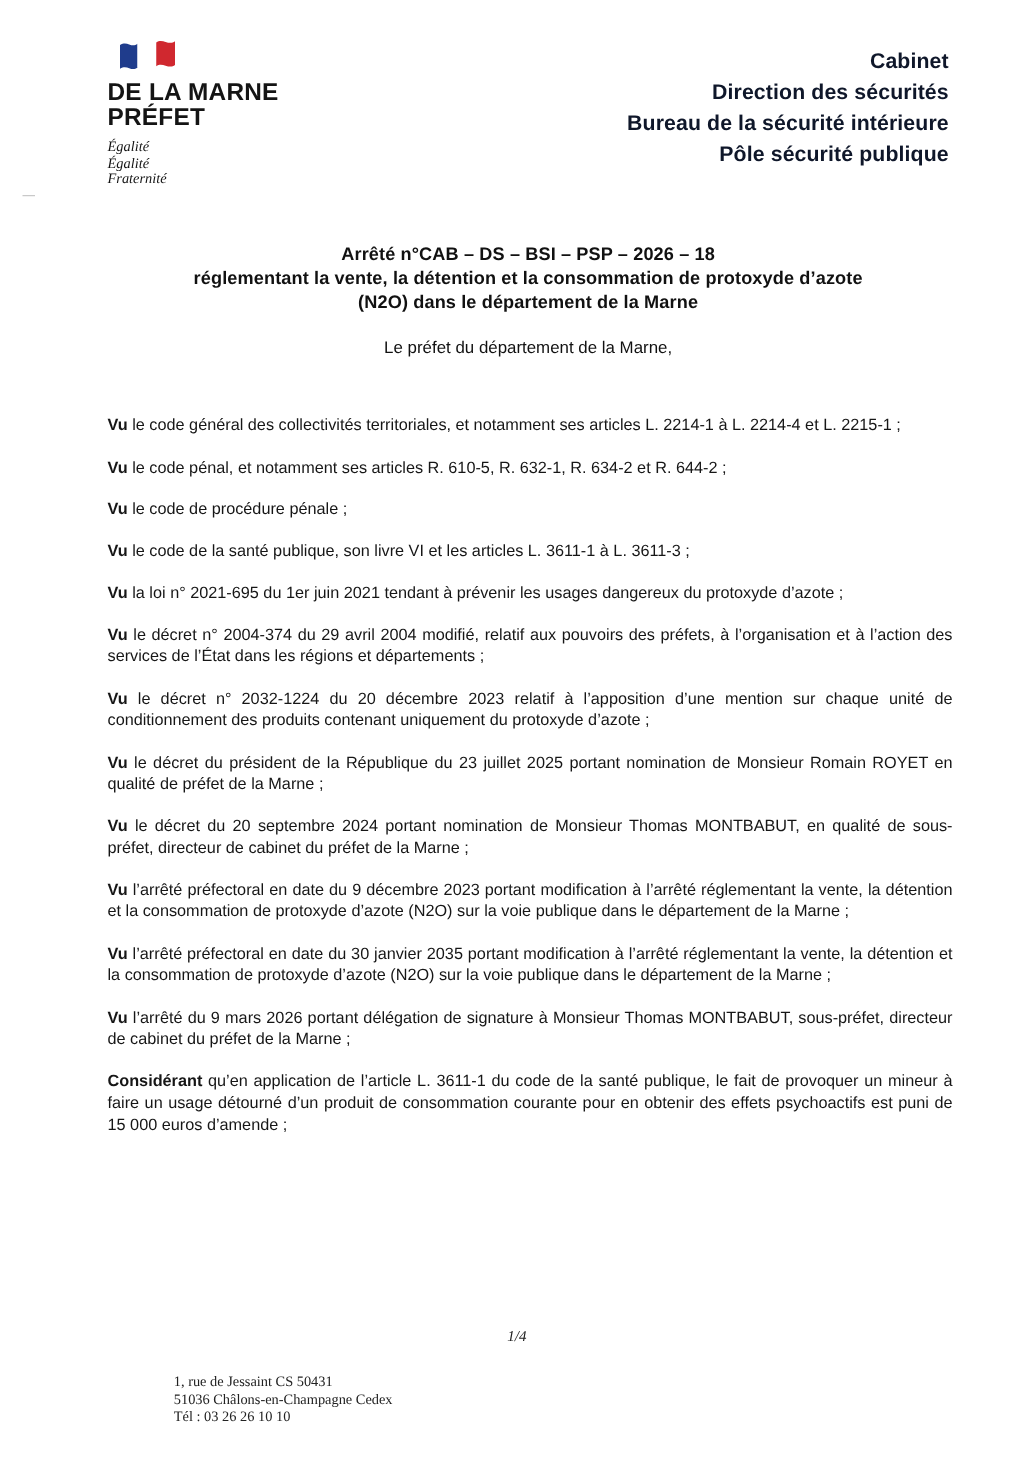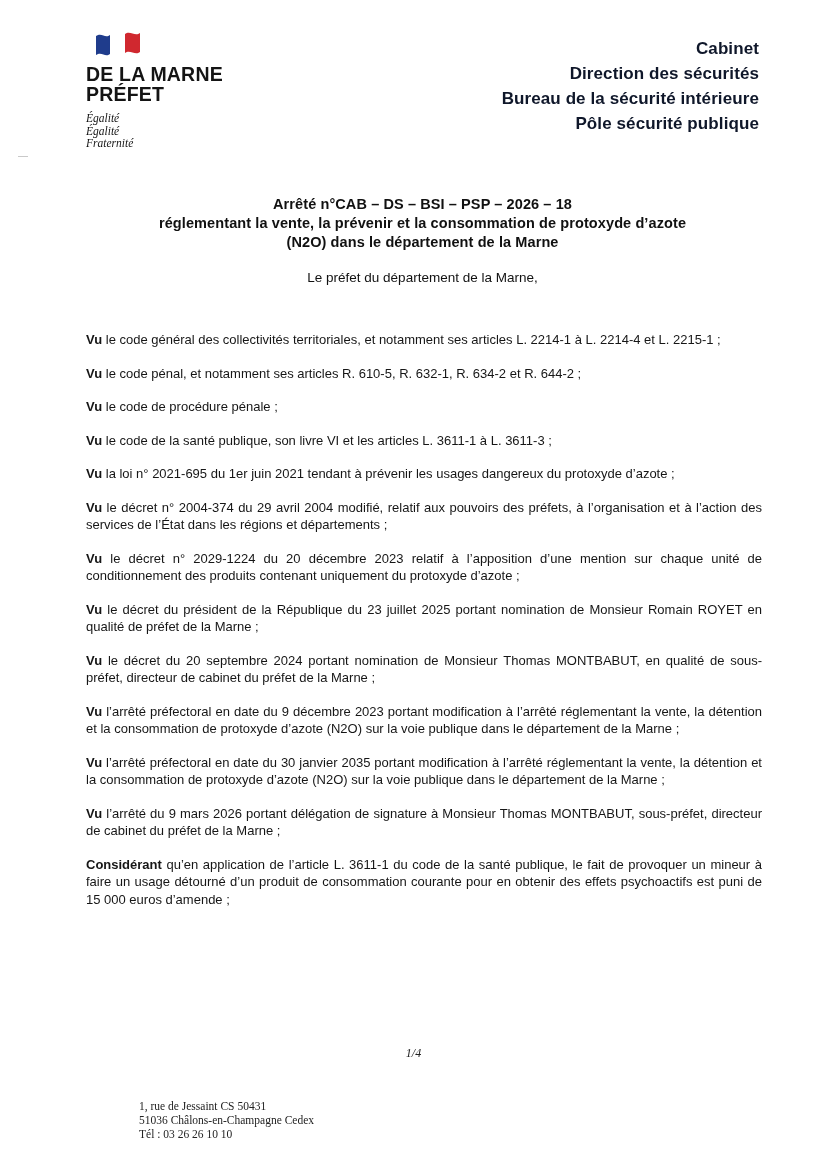--- a/index.html
+++ b/index.html
@@ -113,21 +113,21 @@
     color: #161616;
     margin-bottom: 16px;
   }
   .para .lead {
     font-weight: bold;
   }
 
   
   .page-number {
     position: absolute;
-    bottom: 108px;
+    bottom: 92px;
     left: 0;
     right: 0;
     text-align: center;
     font-family: "Liberation Serif", serif;
     font-style: italic;
     font-size: 12px;
     color: #222222;
     margin-top: 36px;
   }
   .footer {
@@ -179,42 +179,42 @@
       <div>Cabinet</div>
       <div>Direction des sécurités</div>
       <div>Bureau de la sécurité intérieure</div>
       <div>Pôle sécurité publique</div>
     </div>
 
   </div>
 
   <div class="title-block">
     <div class="title-line">Arrêté n°CAB – DS – BSI – PSP – 2026 –  18</div>
-    <div class="title-line">réglementant la vente, la prévenir et la consommation de protoxyde d’azote</div>
+    <div class="title-line">réglementant la vente, la détention et la consommation de protoxyde d’azote</div>
     <div class="title-line">(N2O) dans le département de la Marne</div>
   </div>
 
   <div class="subject">Le préfet du département de la Marne,</div>
 
   <div class="body-block">
 
     <p class="para"><span class="lead">Vu</span><span> le code général des collectivités territoriales, et notamment ses articles L. 2214-1 à L. 2214-4 et L. 2215-1 ;</span></p>
 
     <p class="para"><span class="lead">Vu</span><span> le code pénal, et notamment ses articles R. 610-5, R. 632-1, R. 634-2 et R. 644-2 ;</span></p>
 
     <p class="para"><span class="lead">Vu</span><span> le code de procédure pénale ;</span></p>
 
     <p class="para"><span class="lead">Vu</span><span> le code de la santé publique, son livre VI et les articles L. 3611-1 à L. 3611-3 ;</span></p>
 
 
     <p class="para"><span class="lead">Vu</span><span> la loi n° 2021-695 du 1er juin 2021 tendant à prévenir les usages dangereux du protoxyde d’azote ;</span></p>
 
     <p class="para"><span class="lead">Vu</span><span> le décret n° 2004-374 du 29 avril 2004 modifié, relatif aux pouvoirs des préfets, à l’organisation et à l’action des services de l’État dans les régions et départements ;</span></p>
 
-    <p class="para"><span class="lead">Vu</span><span> le décret n° 2029-1224 du 20 décembre 2023 relatif à l’apposition d’une mention sur chaque unité de conditionnement des produits contenant uniquement du protoxyde d’azote ;</span></p>
+    <p class="para"><span class="lead">Vu</span><span> le décret n° 2032-1224 du 20 décembre 2023 relatif à l’apposition d’une mention sur chaque unité de conditionnement des produits contenant uniquement du protoxyde d’azote ;</span></p>
 
     <p class="para"><span class="lead">Vu</span><span> le décret du président de la République du 23 juillet 2025 portant nomination de Monsieur Romain ROYET en qualité de préfet de la Marne ;</span></p>
 
     <p class="para"><span class="lead">Vu</span><span> le décret du 20 septembre 2024 portant nomination de Monsieur Thomas MONTBABUT, en qualité de sous-préfet, directeur de cabinet du préfet de la Marne ;</span></p>
 
     <p class="para"><span class="lead">Vu</span><span> l’arrêté préfectoral en date du 9 décembre 2023 portant modification à l’arrêté réglementant la vente, la détention et la consommation de protoxyde d’azote (N2O) sur la voie publique dans le département de la Marne ;</span></p>
 
     <p class="para"><span class="lead">Vu</span><span> l’arrêté préfectoral en date du 30 janvier 2035 portant modification à l’arrêté réglementant la vente, la détention et la consommation de protoxyde d’azote (N2O) sur la voie publique dans le département de la Marne ;</span></p>
 
     <p class="para"><span class="lead">Vu</span><span> l’arrêté du 9 mars 2026 portant délégation de signature à Monsieur Thomas MONTBABUT, sous-préfet, directeur de cabinet du préfet de la Marne ;</span></p>

